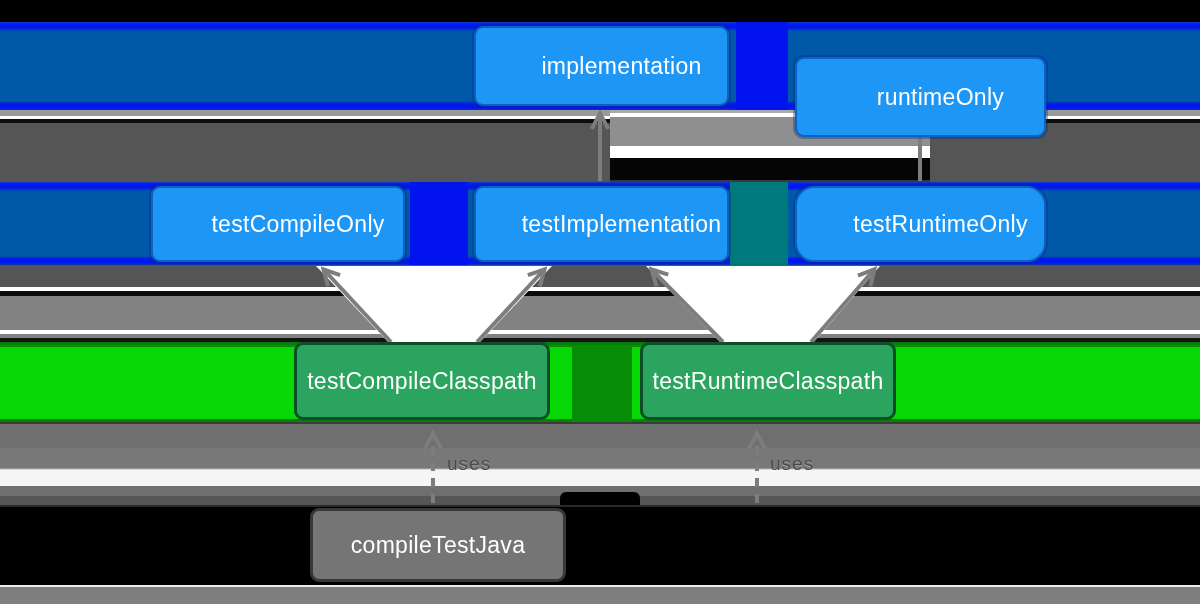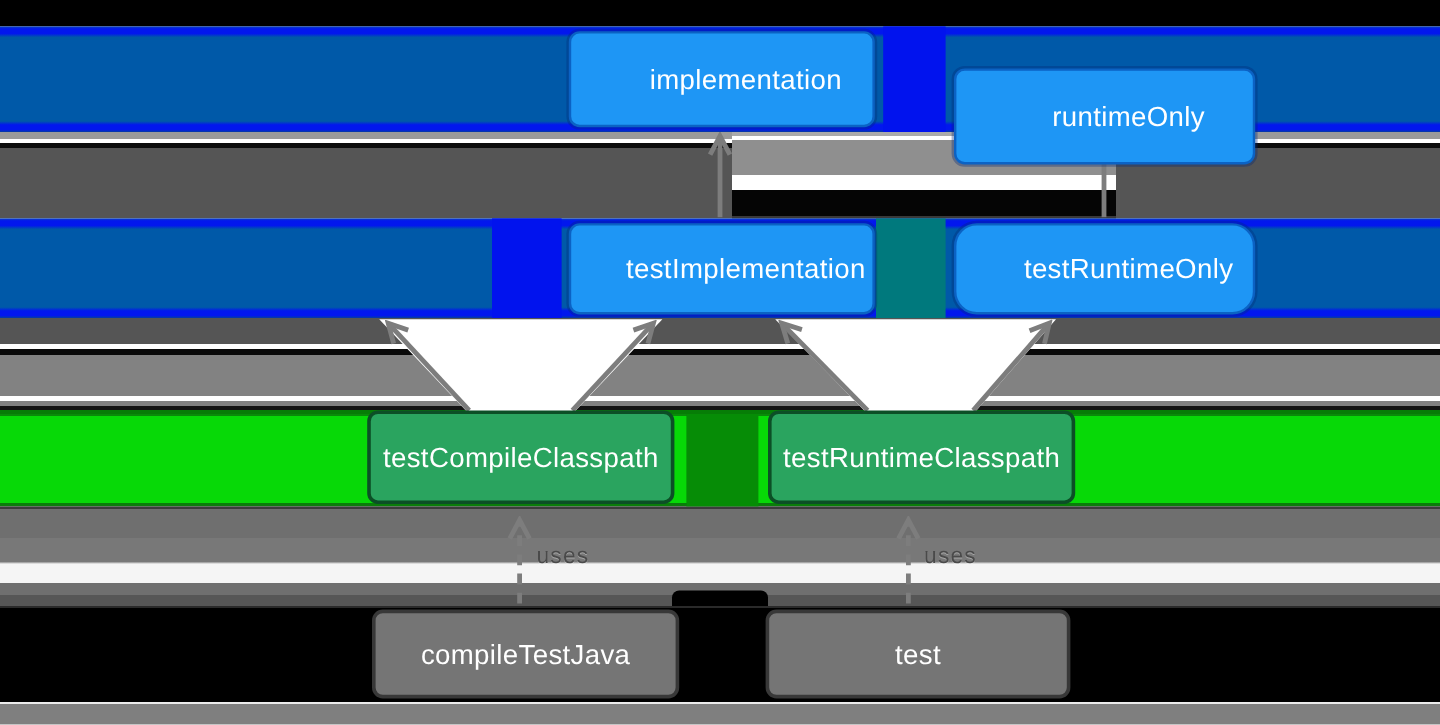--- a/index.html
+++ b/index.html
@@ -52,21 +52,21 @@
   .node-blue  { background:var(--box-blue,#1e96f5); border:2px solid var(--box-blue-border,#0b62c4);
                 box-shadow:0 0 0 2px rgba(2,40,120,.35);padding-left:40px; }
   .node-green { background:var(--box-green,#2aa45f); border:3px solid var(--box-green-border,#0c4f26); }
   .node-task  { background:var(--box-task,#757575);  border:3px solid var(--box-task-border,#383838); }
 
   #n-implementation       { left:474px; top:26px;  width:255px; height:80px; }
   #n-runtimeOnly          { left:795px; top:26px;  width:251px; height:80px;margin-top:31px; }
   #n-testCompileOnly      { left:151px; top:186px; width:254px; height:76px; }
   #n-testImplementation   { left:474px; top:186px; width:255px; height:76px;text-align:right; }
   #n-testRuntimeOnly      { left:795px; top:186px; width:251px; height:76px;border-radius:19px; }
-  #n-testCompileClasspath { left:306px; top:342px; width:256px; height:78px; }
+  #n-testCompileClasspath { left:294px; top:342px; width:256px; height:78px; }
   #n-testRuntimeClasspath { left:640px; top:342px; width:256px; height:78px; }
   #n-compileTestJava      { left:310px; top:508px; width:256px; height:74px; }
   #n-test                 { left:638px; top:508px; width:254px; height:74px; }
 
   
   #arrows { position:absolute; left:0; top:0; width:1200px; height:604px; pointer-events:none; }
   .wedge  { fill:#ffffff; }
   .arrow  { stroke:var(--arrow-gray,#7d7d7d); stroke-width:4; fill:none; }
   .arrow-dashed { stroke-dasharray:9 7; }
   #head-chevron { stroke:var(--arrow-gray,#7d7d7d); stroke-width:2.2; fill:none; }
@@ -120,25 +120,25 @@
     <line class="arrow" x1="723" y1="342" x2="654" y2="272" marker-end="url(#chev)"></line>
     <line class="arrow" x1="811" y1="342" x2="872" y2="272" marker-end="url(#chev)"></line>
 
     <line class="arrow arrow-dashed" x1="433" y1="503" x2="433" y2="437" marker-end="url(#chev)"></line>
     <line class="arrow arrow-dashed" x1="757" y1="503" x2="757" y2="437" marker-end="url(#chev)"></line>
   </svg>
 
   <div class="node node-blue" id="n-implementation">implementation</div>
   <div class="node node-blue" id="n-runtimeOnly">runtimeOnly</div>
 
+  <div class="node node-blue" id="n-testCompileOnly">testCompileOnly</div>
   <div class="node node-blue" id="n-testImplementation">testImplementation</div>
   <div class="node node-blue" id="n-testRuntimeOnly">testRuntimeOnly</div>
 
   <div class="node node-green" id="n-testCompileClasspath">testCompileClasspath</div>
   <div class="node node-green" id="n-testRuntimeClasspath">testRuntimeClasspath</div>
 
   <div class="node node-task" id="n-compileTestJava">compileTestJava</div>
-  <div class="node node-task" id="n-test">test</div>
 
   <div class="uses-label" id="uses-left">uses</div>
   <div class="uses-label" id="uses-right">uses</div>
 
 </div>
 
 </body></html>

